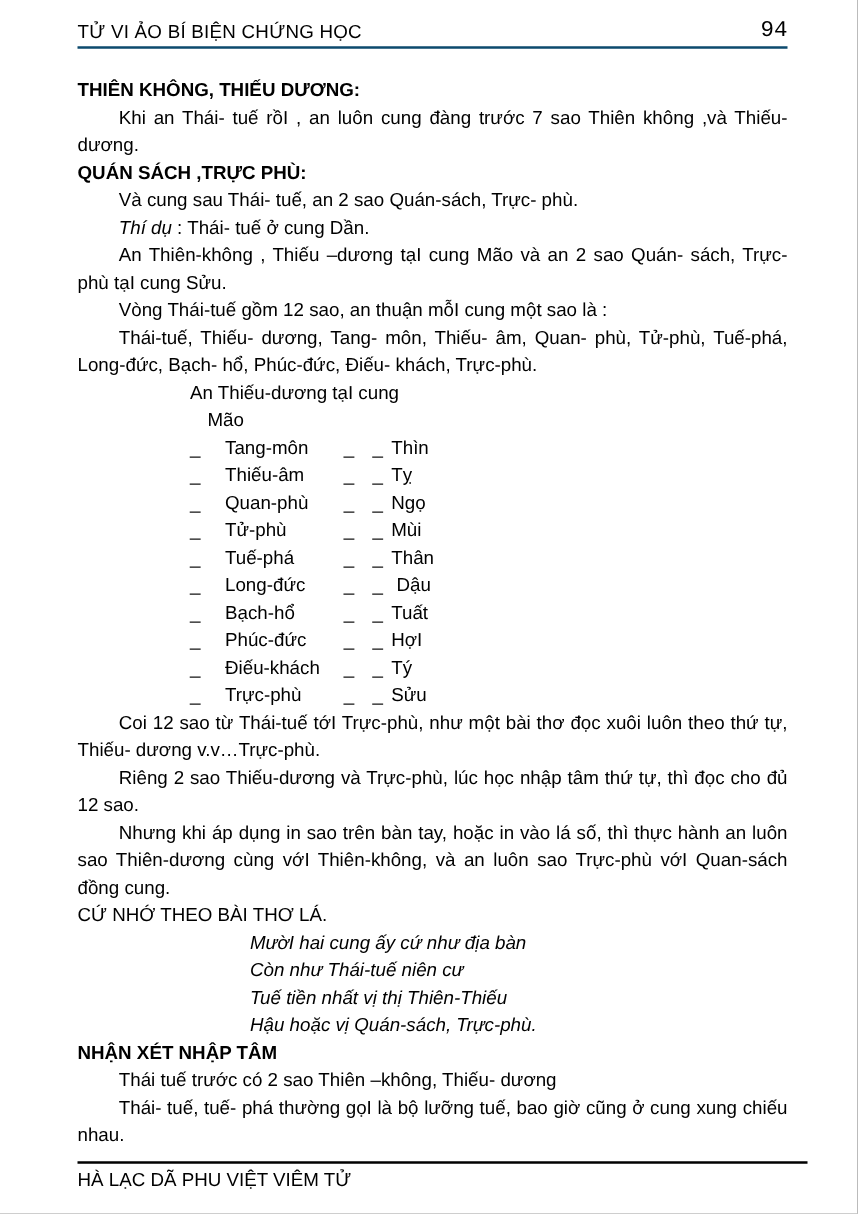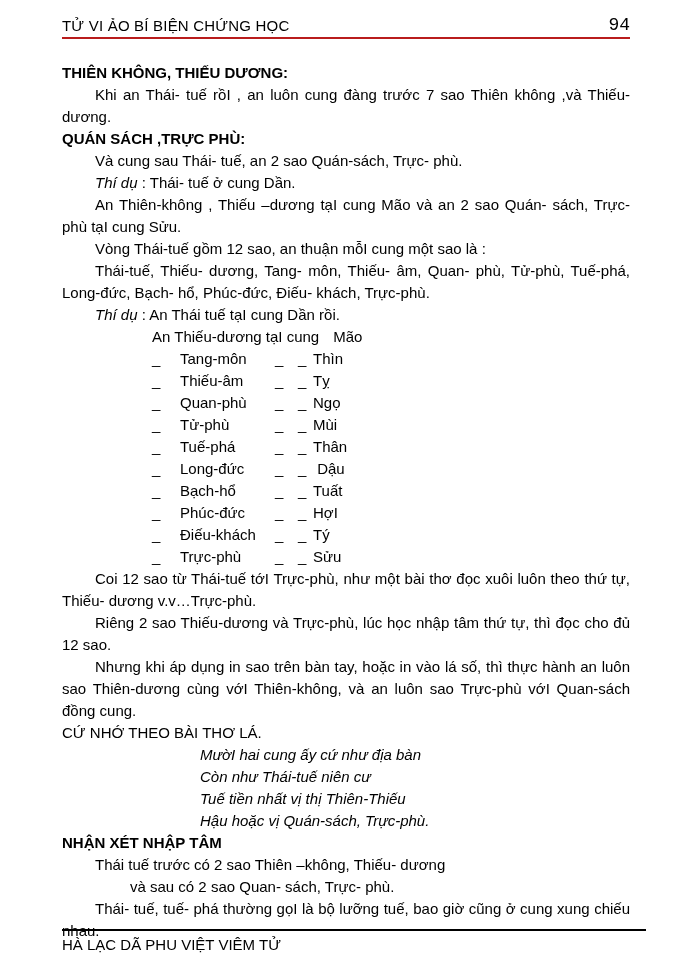--- a/index.html
+++ b/index.html
@@ -8,38 +8,38 @@
     width:686px;height:971px;
     margin:0 auto;
     background:#ffffff;
     font-family:"Liberation Sans",sans-serif;
     color:#000;
     overflow:hidden;
   }
   .running-head{
     position:absolute;left:62px;right:56px;top:16px;
     display:flex;justify-content:space-between;align-items:flex-end;
-    border-bottom:2px solid #b91c1c;
+    border-bottom:2px solid #0c4a6e;
     padding-bottom:3px;
     font-size:15px;
   }
   .doc-title{letter-spacing:0.2px;}
   .page-num{font-family:Liberation Mono, monospace;font-size:18px;line-height:1;}
   .content{
     position:absolute;left:62px;right:56px;top:62px;
     font-size:15px;line-height:22px;
   }
   .content p{margin:0;text-indent:33px;text-align:justify;}
   .content p.left{text-align:left;}
   .content h2{margin:0;font-size:15px;line-height:22px;font-weight:bold;text-align:left;}
   .plain-head{text-indent:0 !important;}
   .example-label{font-style:italic;}
   .sub-indent{text-indent:68px !important;}
   .star-table{margin-left:90px;}
-  .st-header{display:flex;white-space:pre;}
+  .st-header{display:flex;white-space:pre;flex-direction:column;}
   .st-header .hdr-cung{margin-left:14px;}
   .st-row{display:grid;grid-template-columns:28px 95px 23px 15px auto;line-height:22px;}
   .st-row span{white-space:pre;}
   .poem{margin-left:138px;font-style:italic;}
   .poem div{line-height:22px;}
   .footer{
     position:absolute;left:62px;right:40px;top:929px;
     border-top:2px solid #000;
     padding-top:5px;
     font-size:15px;
@@ -62,21 +62,20 @@
 
     <h2>QUÁN SÁCH ,TRỰC PHÙ:</h2>
     <p>Và cung sau Thái- tuế, an 2 sao Quán-sách, Trực- phù.</p>
 
     <p class="left"><span class="example-label">Thí dụ</span><span> : Thái- tuế ở cung Dần.</span></p>
 
     <p>An Thiên-không , Thiếu –dương tạI cung Mão và an 2 sao Quán- sách, Trực-phù tạI cung Sửu.</p>
     <p class="left">Vòng Thái-tuế gồm 12 sao, an thuận mỗI cung một sao là :</p>
     <p>Thái-tuế, Thiếu- dương, Tang- môn, Thiếu- âm, Quan- phù, Tử-phù, Tuế-phá, Long-đức, Bạch- hổ, Phúc-đức, Điếu- khách, Trực-phù.</p>
 
-    <p class="left"><span class="example-label">Thí dụ</span><span> : An Thái tuế tạI cung Dần rồi.</span></p>
 
     <div class="star-table">
       <div class="st-header">
         <span>An Thiếu-dương tạI cung</span>
         <span class="hdr-cung">Mão</span>
       </div>
       <div id="star-rows">
           <div class="st-row">
             <span>_</span>
             <span>Tang-môn</span>
@@ -158,21 +157,20 @@
 
     <div class="poem">
       <div>MườI hai cung ấy cứ như địa bàn</div>
       <div>Còn như Thái-tuế niên cư</div>
       <div>Tuế tiền nhất vị thị Thiên-Thiếu</div>
       <div>Hậu hoặc vị Quán-sách, Trực-phù.</div>
     </div>
 
     <h2>NHẬN XÉT NHẬP TÂM</h2>
     <p class="left">Thái tuế trước có 2 sao Thiên –không, Thiếu- dương</p>
-    <p class="left sub-indent">và sau có 2 sao Quan- sách, Trực- phù.</p>
     <p>Thái- tuế, tuế- phá thường gọI là bộ lưỡng tuế, bao giờ cũng ở cung xung chiếu nhau.</p>
 
   </div>
 
   <div class="footer">
     <span>HÀ LẠC DÃ PHU VIỆT VIÊM TỬ</span>
   </div>
 
 </div>
 

